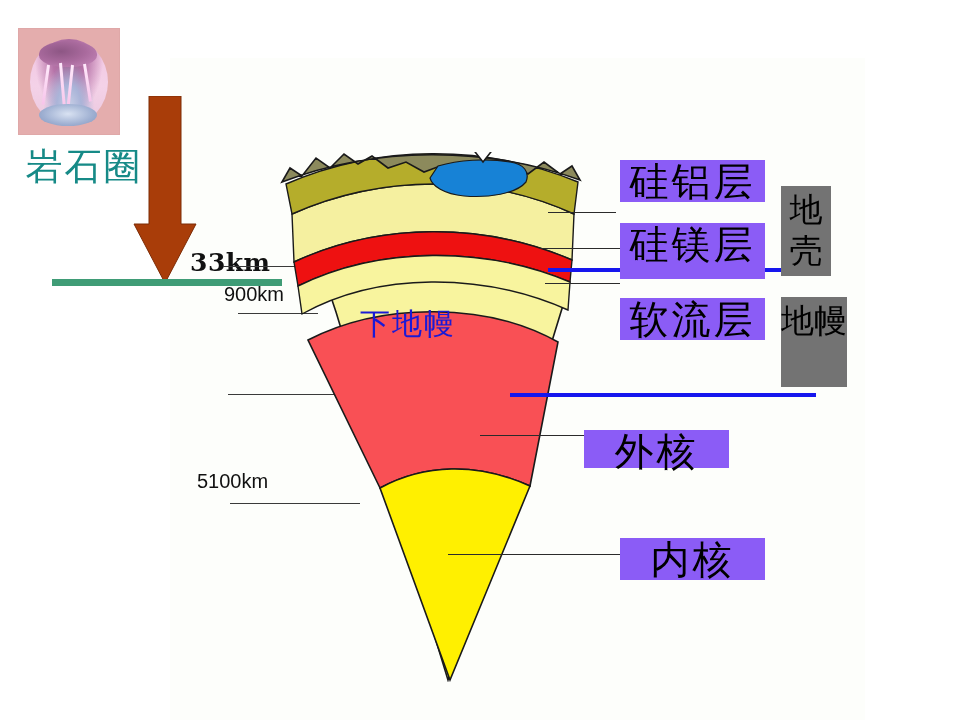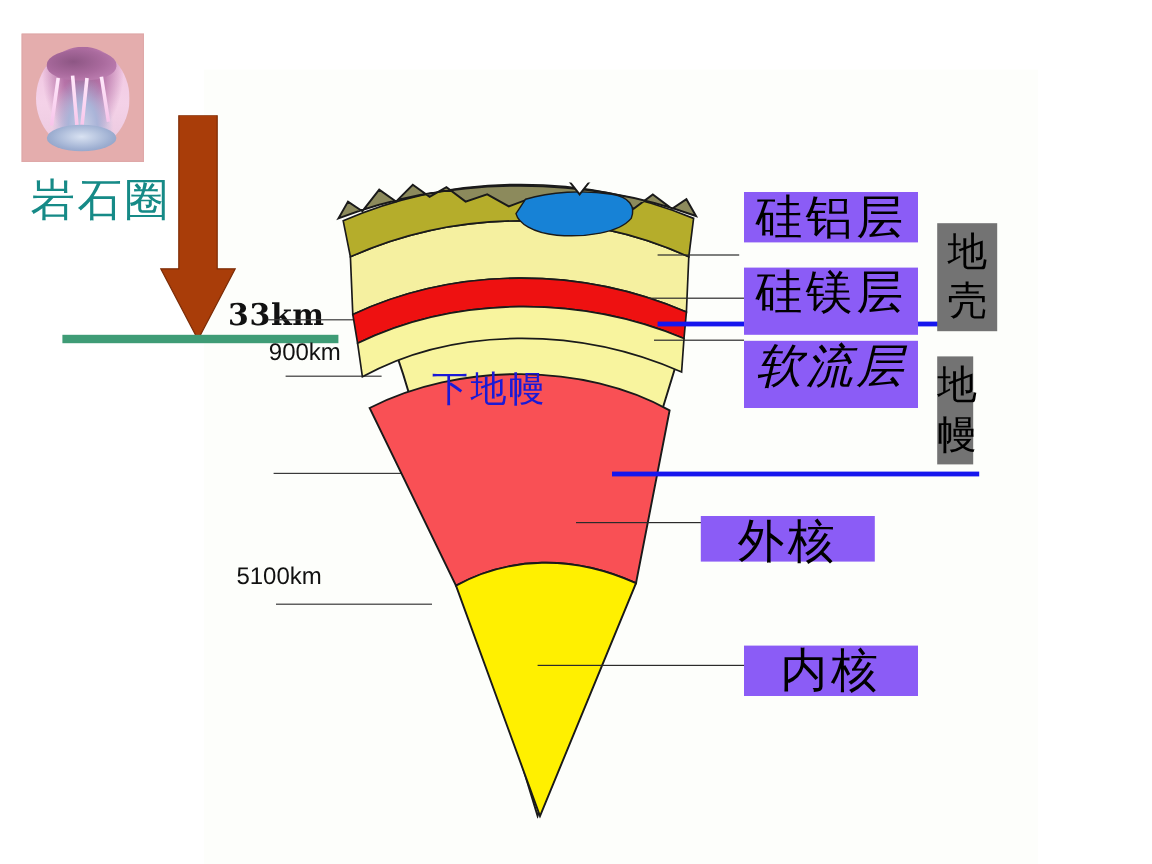--- a/index.html
+++ b/index.html
@@ -240,20 +240,20 @@
   <div class="leader" style="left:540px; top:248px; width:80px;"></div>
   <div class="leader" style="left:545px; top:283px; width:75px;"></div>
   <div class="leader" style="left:480px; top:435px; width:140px;"></div>
   <div class="leader" style="left:448px; top:554px; width:172px;"></div>
 
   <div class="blue-rule" style="left:548px; top:268px; width:268px;"></div>
   <div class="blue-rule" style="left:510px; top:393px; width:306px;"></div>
 
   <div class="callout" style="left:620px; top:160px; width:145px; height:42px;">硅铝层</div>
   <div class="callout" style="left:620px; top:223px; width:145px; height:56px;">硅镁层</div>
-  <div class="callout" style="left:620px; top:284px; width:145px; height:56px;font-style:italic;">软流层</div>
+  <div class="callout" style="left:620px; top:298px; width:145px; height:42px;">软流层</div>
   <div class="callout" style="left:584px; top:430px; width:145px; height:38px;">外核</div>
   <div class="callout" style="left:620px; top:538px; width:145px; height:42px;">内核</div>
 
   <div class="group" style="left:781px; top:186px; width:50px; height:90px;">地壳</div>
-  <div class="group" style="left:781px; top:297px; width:30px; height:90px;">地幔</div>
+  <div class="group" style="left:781px; top:297px; width:66px; height:90px;">地幔</div>
 
 </div>
 
 </body></html>

